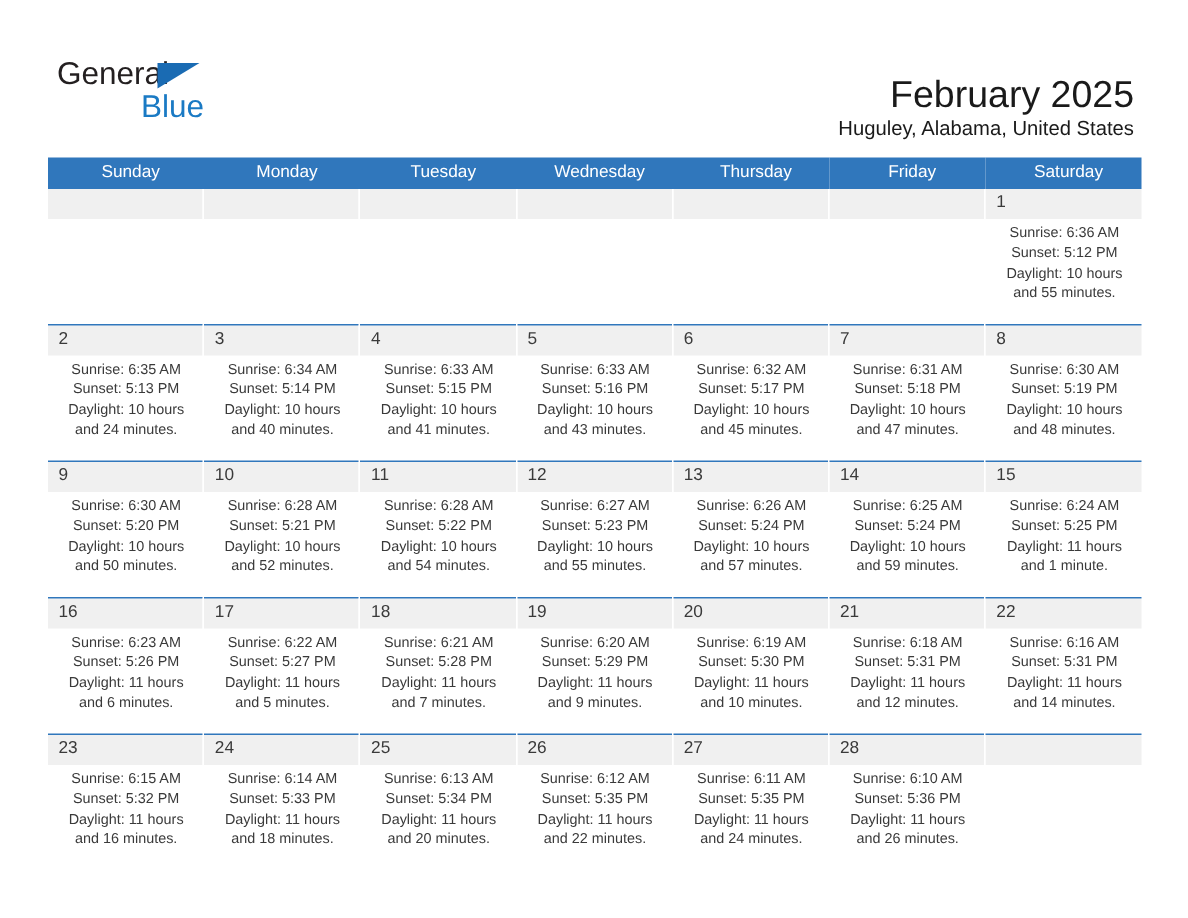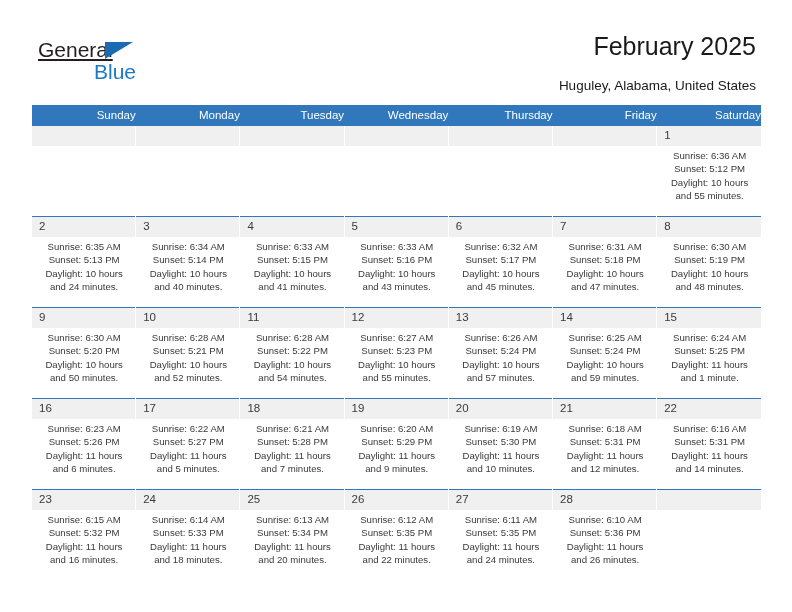--- a/index.html
+++ b/index.html
@@ -38,21 +38,20 @@
   }
   .logo-general {
     position: absolute;
     left: 0;
     top: 0;
     font-size: 21px;
     letter-spacing: 0px;
     color: #231f20;
     line-height: 24px;
     white-space: nowrap;
-    text-decoration: underline;
   }
   .logo-tri {
     position: absolute;
     left: 67px;
     top: 4px;
     width: 0;
     height: 0;
     border-left: 28px solid #1a6bb3;
     border-bottom: 17px solid transparent;
   }
@@ -62,21 +61,21 @@
     top: 22px;
     font-size: 21px;
     color: #1a7ac4;
     line-height: 24px;
     white-space: nowrap;
   }
 
   .title {
     position: absolute;
     right: 36px;
-    top: 32px;
+    top: 49px;
     font-size: 25px;
     color: #1a1a1a;
     text-align: left;
     white-space: nowrap;
   }
   .subtitle {
     position: absolute;
     right: 36px;
     top: 78px;
     font-size: 13.5px;
@@ -92,21 +91,21 @@
     top: 105px;
     width: 730px;
     border-collapse: collapse;
     table-layout: fixed;
   }
   .cal th {
     background: #3077bc;
     color: #ffffff;
     font-size: 11.5px;
     font-weight: normal;
-    text-align: right;
+    text-align: center;
     padding: 4px 0 5px 7px;
     height: 10px;
     border: none;
   }
   .cal td {
     vertical-align: top;
     padding: 0;
     height: 90px;
     border-top: 1px solid #3077bc;
     border-left: 1px solid #ffffff;

